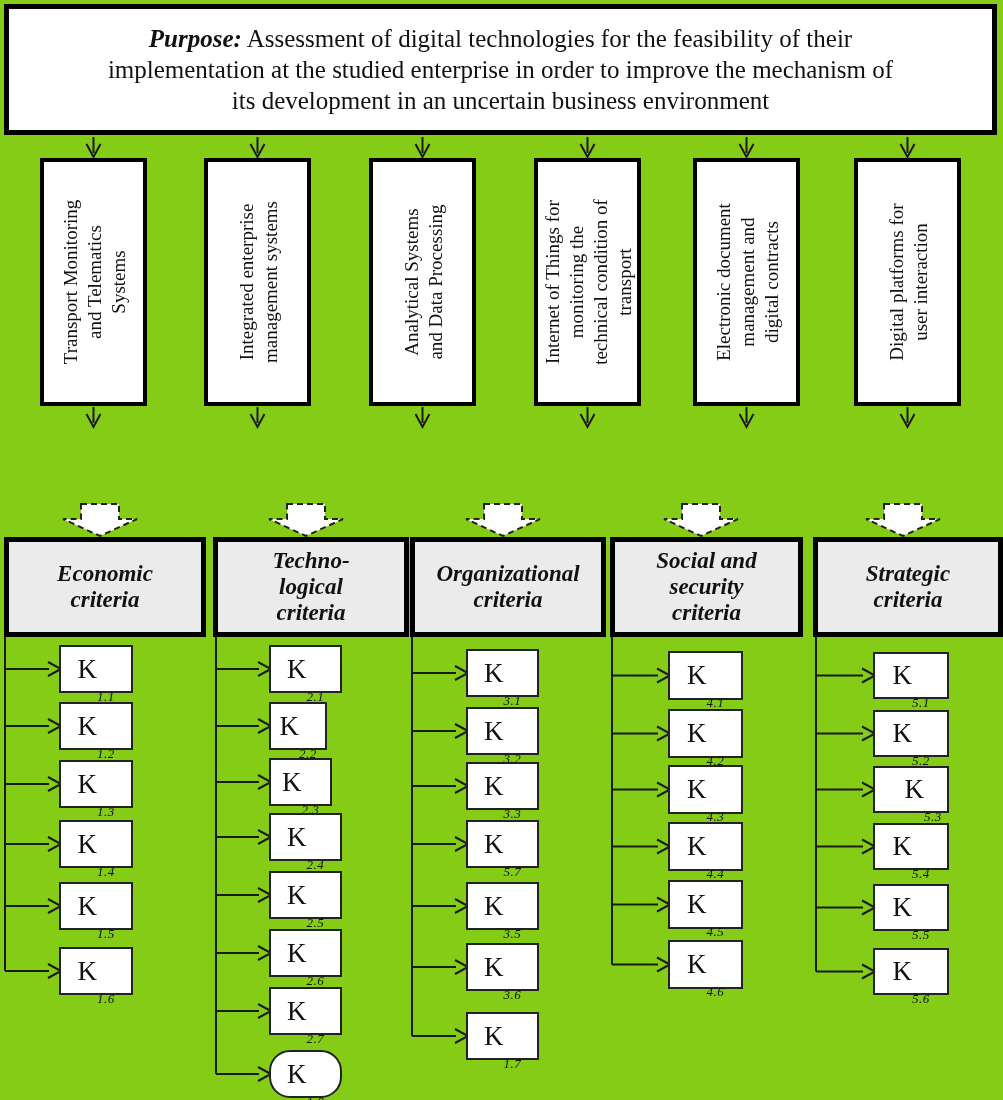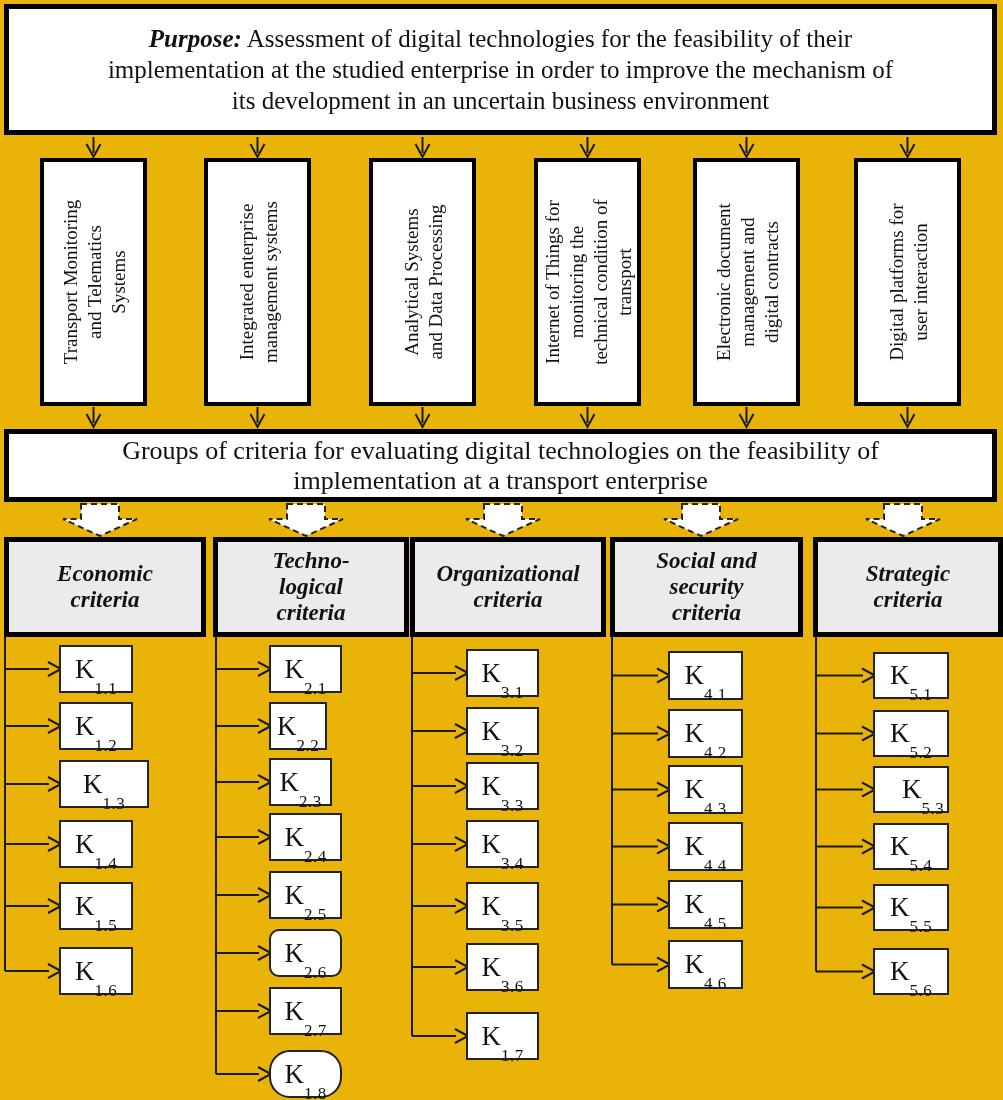--- a/index.html
+++ b/index.html
@@ -1,17 +1,17 @@
 <!DOCTYPE html>
 <html><head>
 <meta charset="utf-8">
 <style>
   html,body{margin:0;padding:0;background:#fff;}
   #canvas{
-    position:relative;width:1003px;height:1100px;background:#eab308;
+    position:relative;width:1003px;height:1100px;background:#84cc16;
     font-family:"Liberation Serif","DejaVu Serif",serif;color:#111;overflow:hidden;
   }
   .box{position:absolute;background:#fff;border:4px solid #000;box-sizing:border-box;}
   
   #purpose-box{left:4px;top:4px;width:993px;height:131px;border-width:5px;
     display:flex;align-items:center;justify-content:center;text-align:center;}
   #purpose-box .ptext{font-size:25px;line-height:31px;white-space:pre-line;padding:0 14px;}
   #purpose-box .ppre{font-weight:bold;font-style:italic;}
   
   .tech-box{top:158px;height:248px;width:107px;border-width:4px;}
@@ -24,21 +24,21 @@
     display:flex;align-items:center;justify-content:center;text-align:center;}
   #groups-bar .gtext{font-size:26px;line-height:30px;white-space:pre-line;}
   
   .crit-box{top:537px;height:90px;border:5px solid #000;background:#ebebeb;
     display:flex;align-items:center;justify-content:center;text-align:center;}
   .crit-title{font-weight:bold;font-style:italic;font-size:23px;line-height:26px;white-space:pre-line;}
   
   .kbox{position:absolute;background:#fff;border:2px solid #222;box-sizing:border-box;
     display:flex;align-items:center;justify-content:center;}
   .klabel{font-size:27px;line-height:1;}
-  .ksub{font-size:17px;position:relative;top:16px;letter-spacing:.5px;}
+  .ksub{font-size:13px;position:relative;top:23px;letter-spacing:.5px;font-style:italic;}
   
   #connectors{position:absolute;left:0;top:0;width:1003px;height:1100px;pointer-events:none;}
 </style>
 </head>
 <body>
 
 <div id="canvas">
 
   <svg id="connectors" viewBox="0 0 1003 1100" xmlns="http://www.w3.org/2000/svg">
       <line x1="93.5" y1="137" x2="93.5" y2="153" stroke="#1a1a1a" stroke-width="2"></line>
@@ -171,24 +171,20 @@
   <div class="box tech-box" style="left:693px">
       <div class="vtext">Electronic document
 management and
 digital contracts</div>
     </div>
   <div class="box tech-box" style="left:854px">
       <div class="vtext">Digital platforms for
 user interaction</div>
     </div>
 
-  <div class="box" id="groups-bar">
-    <div class="gtext">Groups of criteria for evaluating digital technologies on the feasibility of
-implementation at a transport enterprise</div>
-  </div>
 
   <div class="crit-box" style="position:absolute;left:4px;width:192px">
       <div class="crit-title">Economic
 criteria</div>
     </div>
   <div class="crit-box" style="position:absolute;left:213px;width:186px">
       <div class="crit-title">Techno-
 logical
 criteria</div>
     </div>
@@ -206,21 +202,21 @@
 criteria</div>
     </div>
 
   <div id="kboxes">
       <div class="kbox" style="left: 59px; top: 645px; width: 74px; height: 48px;">
         <span class="klabel"><span>K</span><span class="ksub">1.1</span></span>
       </div>
       <div class="kbox" style="left: 59px; top: 702px; width: 74px; height: 48px;">
         <span class="klabel"><span>K</span><span class="ksub">1.2</span></span>
       </div>
-      <div class="kbox" style="left: 59px; top: 760px; width: 90px; height: 48px;">
+      <div class="kbox" style="left: 59px; top: 760px; width: 74px; height: 48px;">
         <span class="klabel"><span>K</span><span class="ksub">1.3</span></span>
       </div>
       <div class="kbox" style="left: 59px; top: 820px; width: 74px; height: 48px;">
         <span class="klabel"><span>K</span><span class="ksub">1.4</span></span>
       </div>
       <div class="kbox" style="left: 59px; top: 882px; width: 74px; height: 48px;">
         <span class="klabel"><span>K</span><span class="ksub">1.5</span></span>
       </div>
       <div class="kbox" style="left: 59px; top: 947px; width: 74px; height: 48px;">
         <span class="klabel"><span>K</span><span class="ksub">1.6</span></span>
@@ -233,40 +229,40 @@
       </div>
       <div class="kbox" style="left: 269px; top: 758px; width: 63px; height: 48px;">
         <span class="klabel"><span>K</span><span class="ksub">2.3</span></span>
       </div>
       <div class="kbox" style="left: 269px; top: 813px; width: 73px; height: 48px;">
         <span class="klabel"><span>K</span><span class="ksub">2.4</span></span>
       </div>
       <div class="kbox" style="left: 269px; top: 871px; width: 73px; height: 48px;">
         <span class="klabel"><span>K</span><span class="ksub">2.5</span></span>
       </div>
-      <div class="kbox" style="left: 269px; top: 929px; width: 73px; height: 48px; border-radius: 10px;">
+      <div class="kbox" style="left: 269px; top: 929px; width: 73px; height: 48px;">
         <span class="klabel"><span>K</span><span class="ksub">2.6</span></span>
       </div>
       <div class="kbox" style="left: 269px; top: 987px; width: 73px; height: 48px;">
         <span class="klabel"><span>K</span><span class="ksub">2.7</span></span>
       </div>
       <div class="kbox" style="left: 269px; top: 1050px; width: 73px; height: 48px; border-radius: 21px;">
         <span class="klabel"><span>K</span><span class="ksub">1.8</span></span>
       </div>
       <div class="kbox" style="left: 466px; top: 649px; width: 73px; height: 48px;">
         <span class="klabel"><span>K</span><span class="ksub">3.1</span></span>
       </div>
       <div class="kbox" style="left: 466px; top: 707px; width: 73px; height: 48px;">
         <span class="klabel"><span>K</span><span class="ksub">3.2</span></span>
       </div>
       <div class="kbox" style="left: 466px; top: 762px; width: 73px; height: 48px;">
         <span class="klabel"><span>K</span><span class="ksub">3.3</span></span>
       </div>
       <div class="kbox" style="left: 466px; top: 820px; width: 73px; height: 48px;">
-        <span class="klabel"><span>K</span><span class="ksub">3.4</span></span>
+        <span class="klabel"><span>K</span><span class="ksub">5.7</span></span>
       </div>
       <div class="kbox" style="left: 466px; top: 882px; width: 73px; height: 48px;">
         <span class="klabel"><span>K</span><span class="ksub">3.5</span></span>
       </div>
       <div class="kbox" style="left: 466px; top: 943px; width: 73px; height: 48px;">
         <span class="klabel"><span>K</span><span class="ksub">3.6</span></span>
       </div>
       <div class="kbox" style="left: 466px; top: 1012px; width: 73px; height: 48px;">
         <span class="klabel"><span>K</span><span class="ksub">1.7</span></span>
       </div>

